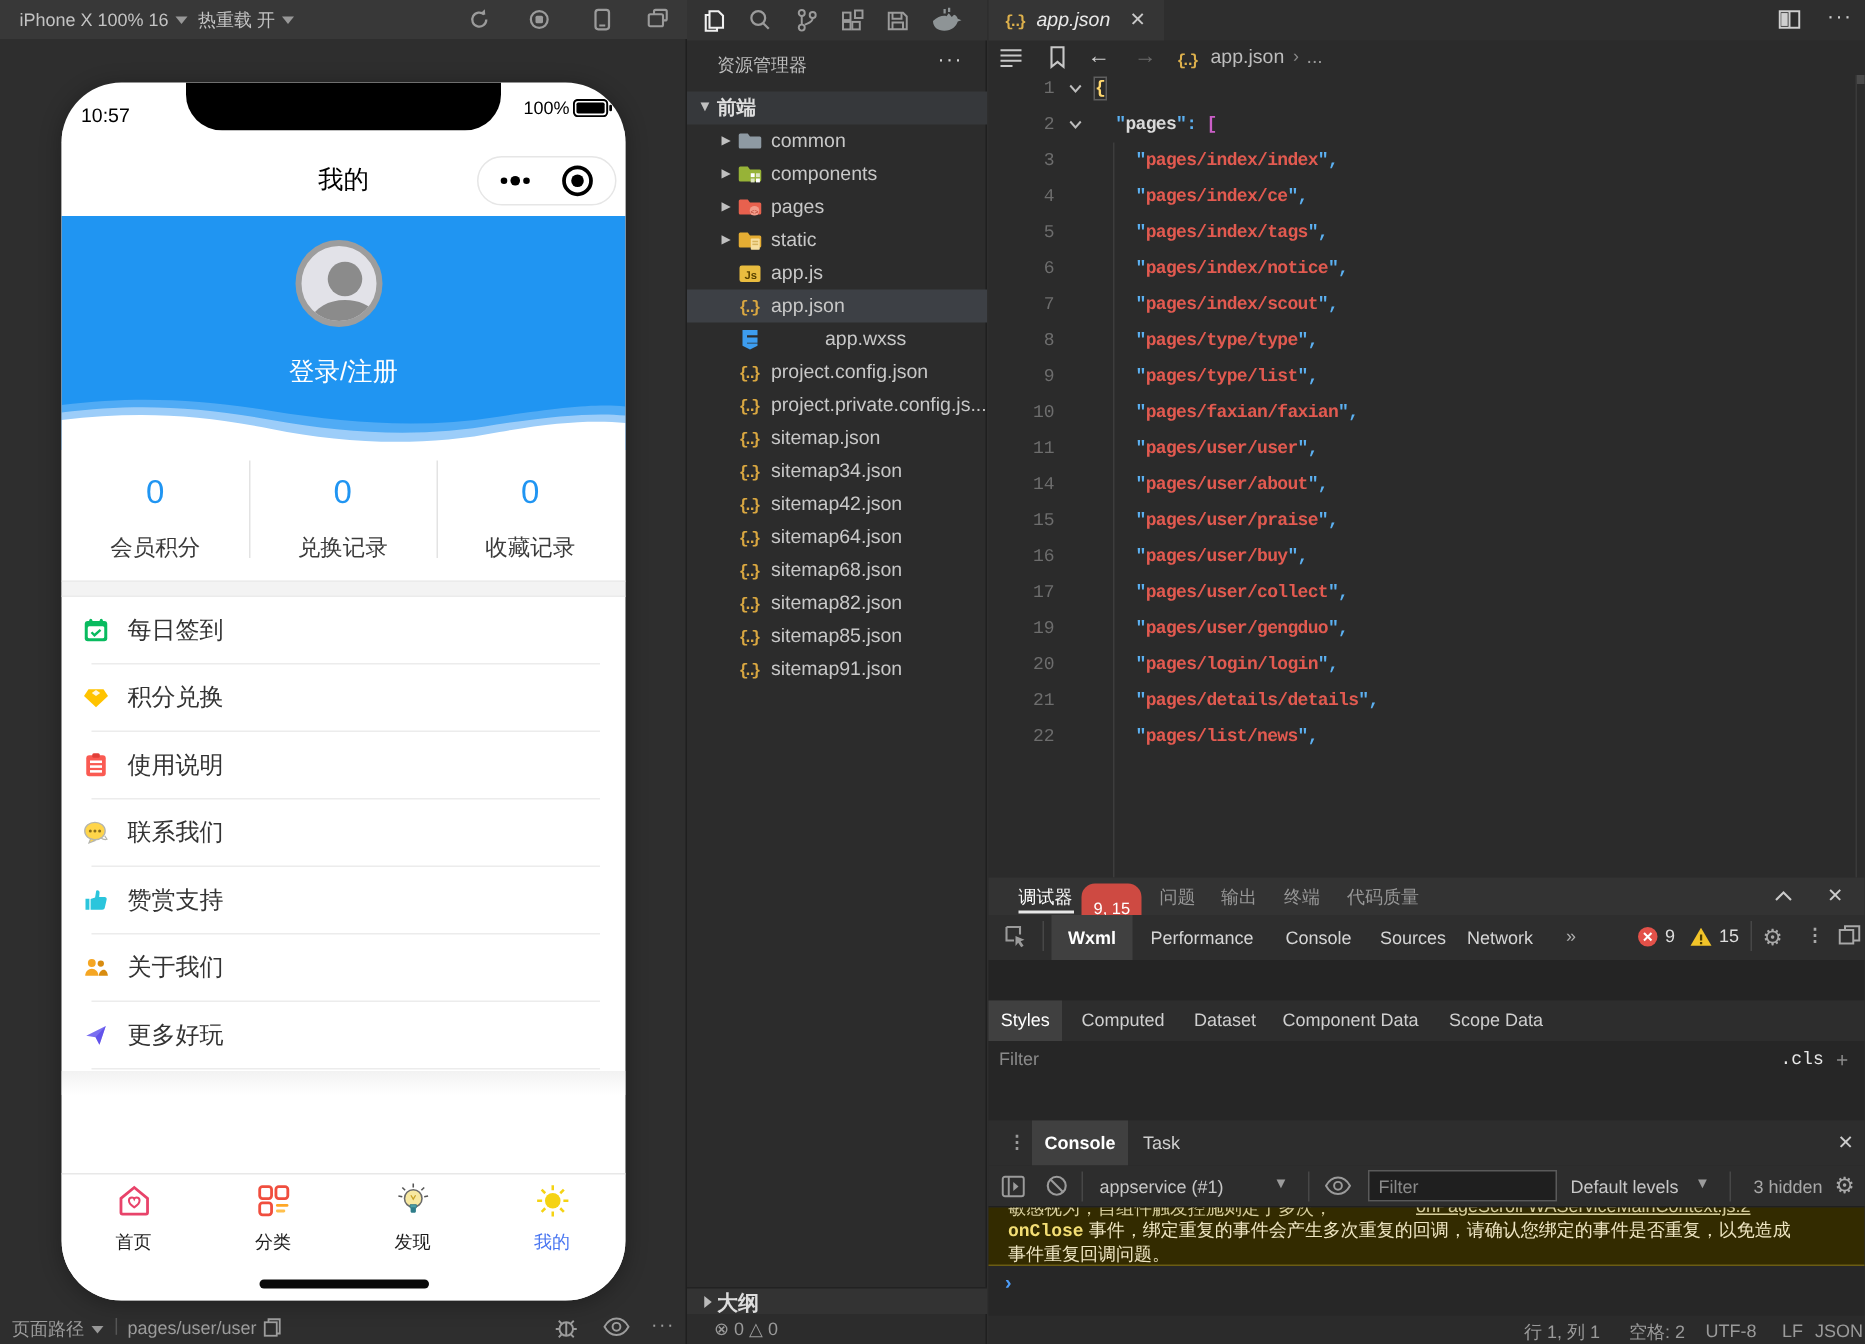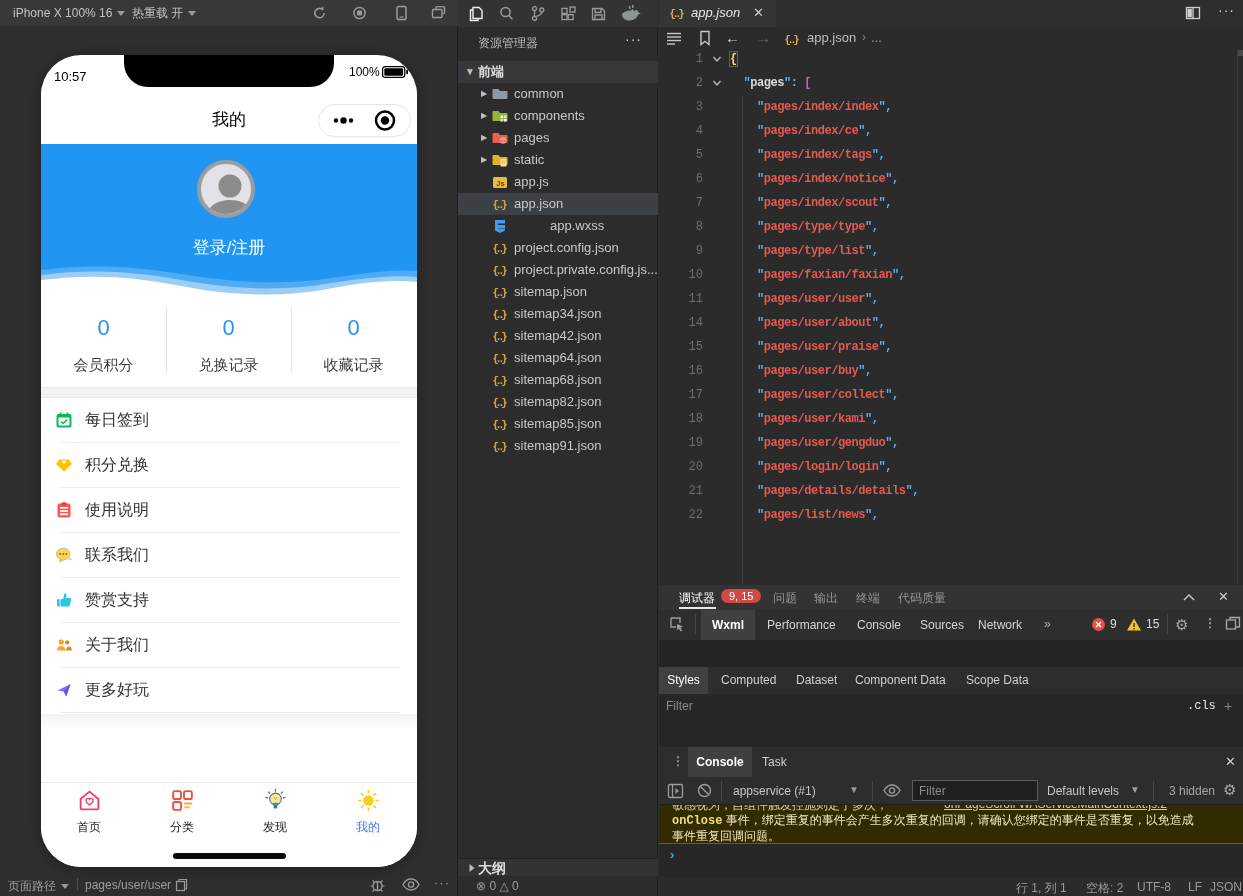--- a/index.html
+++ b/index.html
@@ -588,34 +588,33 @@
         <div class="cl"><span class="ln">6</span><span class="ct">    <span class="sq">"</span><span class="sv">pages/index/notice</span><span class="sq">",</span></span></div>
         <div class="cl"><span class="ln">7</span><span class="ct">    <span class="sq">"</span><span class="sv">pages/index/scout</span><span class="sq">",</span></span></div>
         <div class="cl"><span class="ln">8</span><span class="ct">    <span class="sq">"</span><span class="sv">pages/type/type</span><span class="sq">",</span></span></div>
         <div class="cl"><span class="ln">9</span><span class="ct">    <span class="sq">"</span><span class="sv">pages/type/list</span><span class="sq">",</span></span></div>
         <div class="cl"><span class="ln">10</span><span class="ct">    <span class="sq">"</span><span class="sv">pages/faxian/faxian</span><span class="sq">",</span></span></div>
         <div class="cl"><span class="ln">11</span><span class="ct">    <span class="sq">"</span><span class="sv">pages/user/user</span><span class="sq">",</span></span></div>
         <div class="cl"><span class="ln">14</span><span class="ct">    <span class="sq">"</span><span class="sv">pages/user/about</span><span class="sq">",</span></span></div>
         <div class="cl"><span class="ln">15</span><span class="ct">    <span class="sq">"</span><span class="sv">pages/user/praise</span><span class="sq">",</span></span></div>
         <div class="cl"><span class="ln">16</span><span class="ct">    <span class="sq">"</span><span class="sv">pages/user/buy</span><span class="sq">",</span></span></div>
         <div class="cl"><span class="ln">17</span><span class="ct">    <span class="sq">"</span><span class="sv">pages/user/collect</span><span class="sq">",</span></span></div>
-        <div class="cl"><span class="ln">18</span><span class="ct">    <span class="sq">"</span><span class="sv">pages/user/kami</span><span class="sq">",</span></span></div>
         <div class="cl"><span class="ln">19</span><span class="ct">    <span class="sq">"</span><span class="sv">pages/user/gengduo</span><span class="sq">",</span></span></div>
         <div class="cl"><span class="ln">20</span><span class="ct">    <span class="sq">"</span><span class="sv">pages/login/login</span><span class="sq">",</span></span></div>
         <div class="cl"><span class="ln">21</span><span class="ct">    <span class="sq">"</span><span class="sv">pages/details/details</span><span class="sq">",</span></span></div>
         <div class="cl"><span class="ln">22</span><span class="ct">    <span class="sq">"</span><span class="sv">pages/list/news</span><span class="sq">",</span></span></div>
       </div>
     <div id="indentguide"></div>
       <div style="position:absolute;left:578px;top:50px;width:1px;height:535px;background:#3a3a3a"></div>
       <div style="position:absolute;left:579px;top:50px;width:5px;height:6px;background:#4a4a4a"></div>
     <div id="dbg">
         <div class="dbgrow" id="dbgtitle">
           <span style="position:absolute;left:20px;top:5px;color:#fff">调试器</span>
           <span style="position:absolute;left:20px;top:22px;width:37px;height:2px;background:#e8e8e8"></span>
-          <span style="position:absolute;left:62px;top:4px;background:#ce4a42;color:#fff;border-radius:9px;padding:1px 8px;font-size:11px">9, 15</span>
+          <span style="position:absolute;left:62px;top:4px;background:#ce4a42;color:#fff;border-radius:9px;padding:11px 8px;font-size:11px">9, 15</span>
           <span style="position:absolute;left:114px;top:5px">问题</span>
           <span style="position:absolute;left:155px;top:5px">输出</span>
           <span style="position:absolute;left:197px;top:5px">终端</span>
           <span style="position:absolute;left:239px;top:5px">代码质量</span>
           <span style="position:absolute;left:523px;top:7px">
             <svg width="14" height="10" viewBox="0 0 14 10">
               <path d="M2 8l5-5 5 5" fill="none" stroke="#ccc" stroke-width="1.4"></path>
             </svg>
           </span>
           <span style="position:absolute;left:559px;top:4px;color:#ccc;font-size:13px">✕</span>

